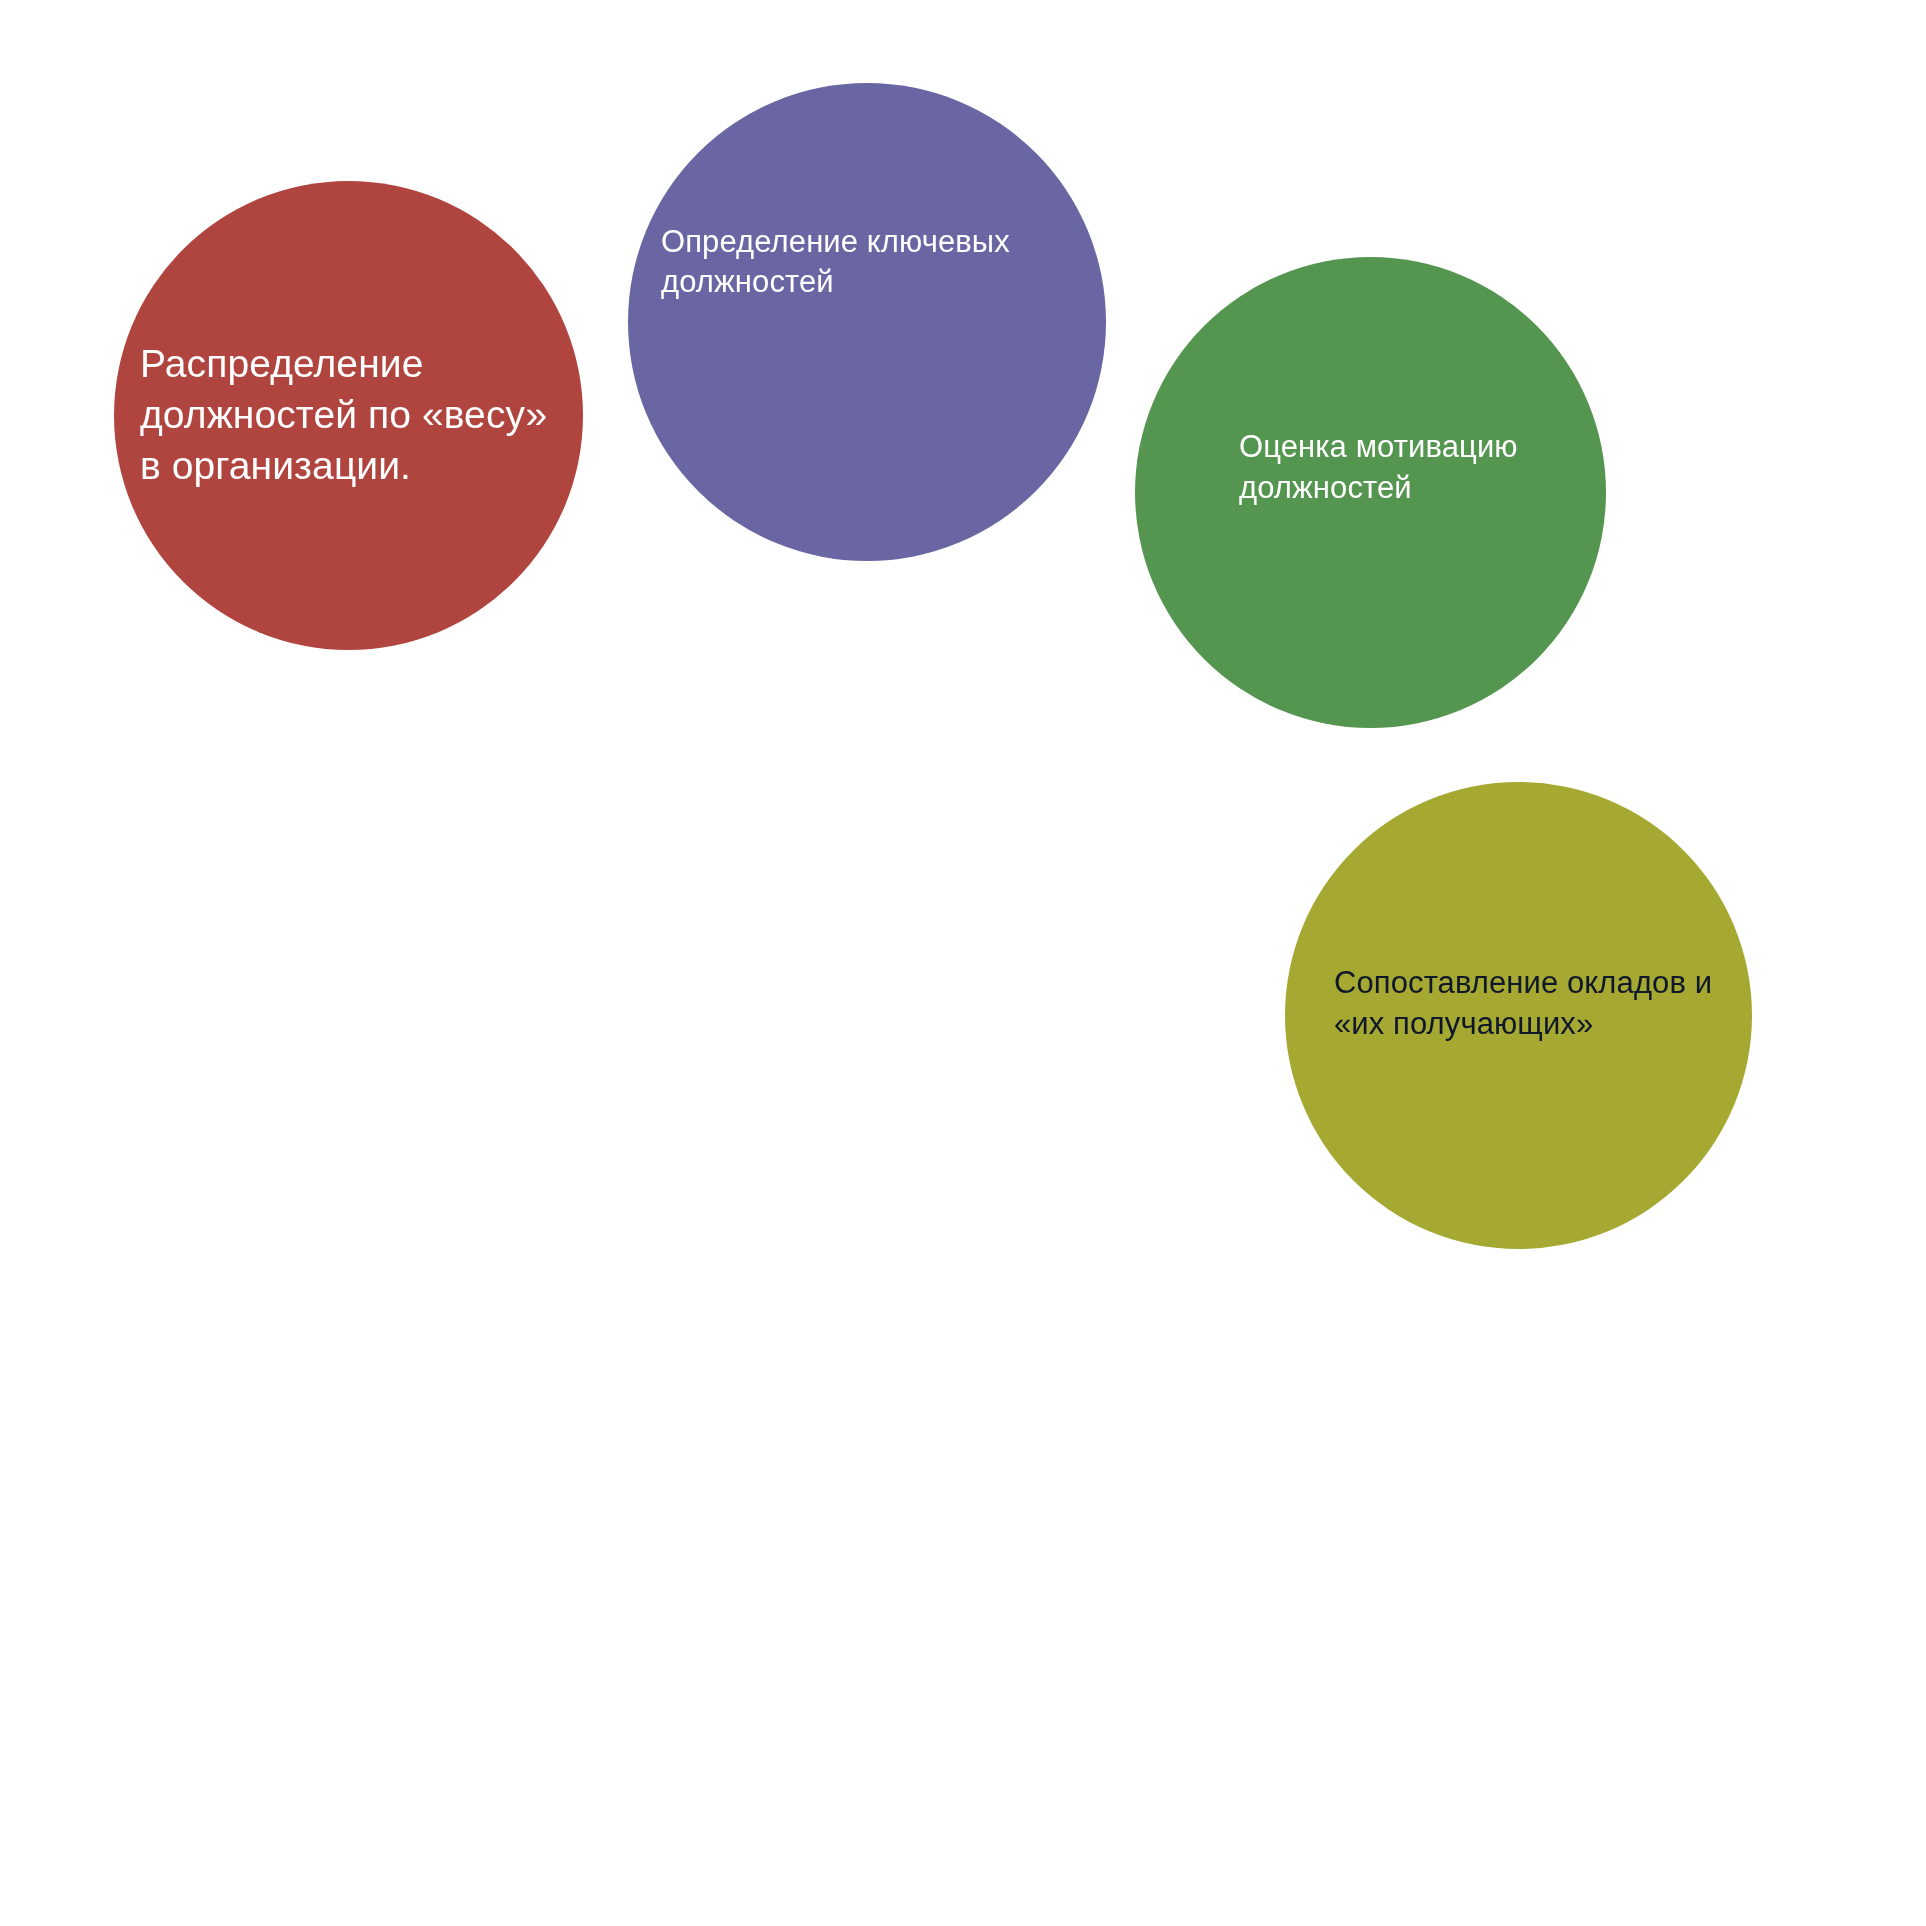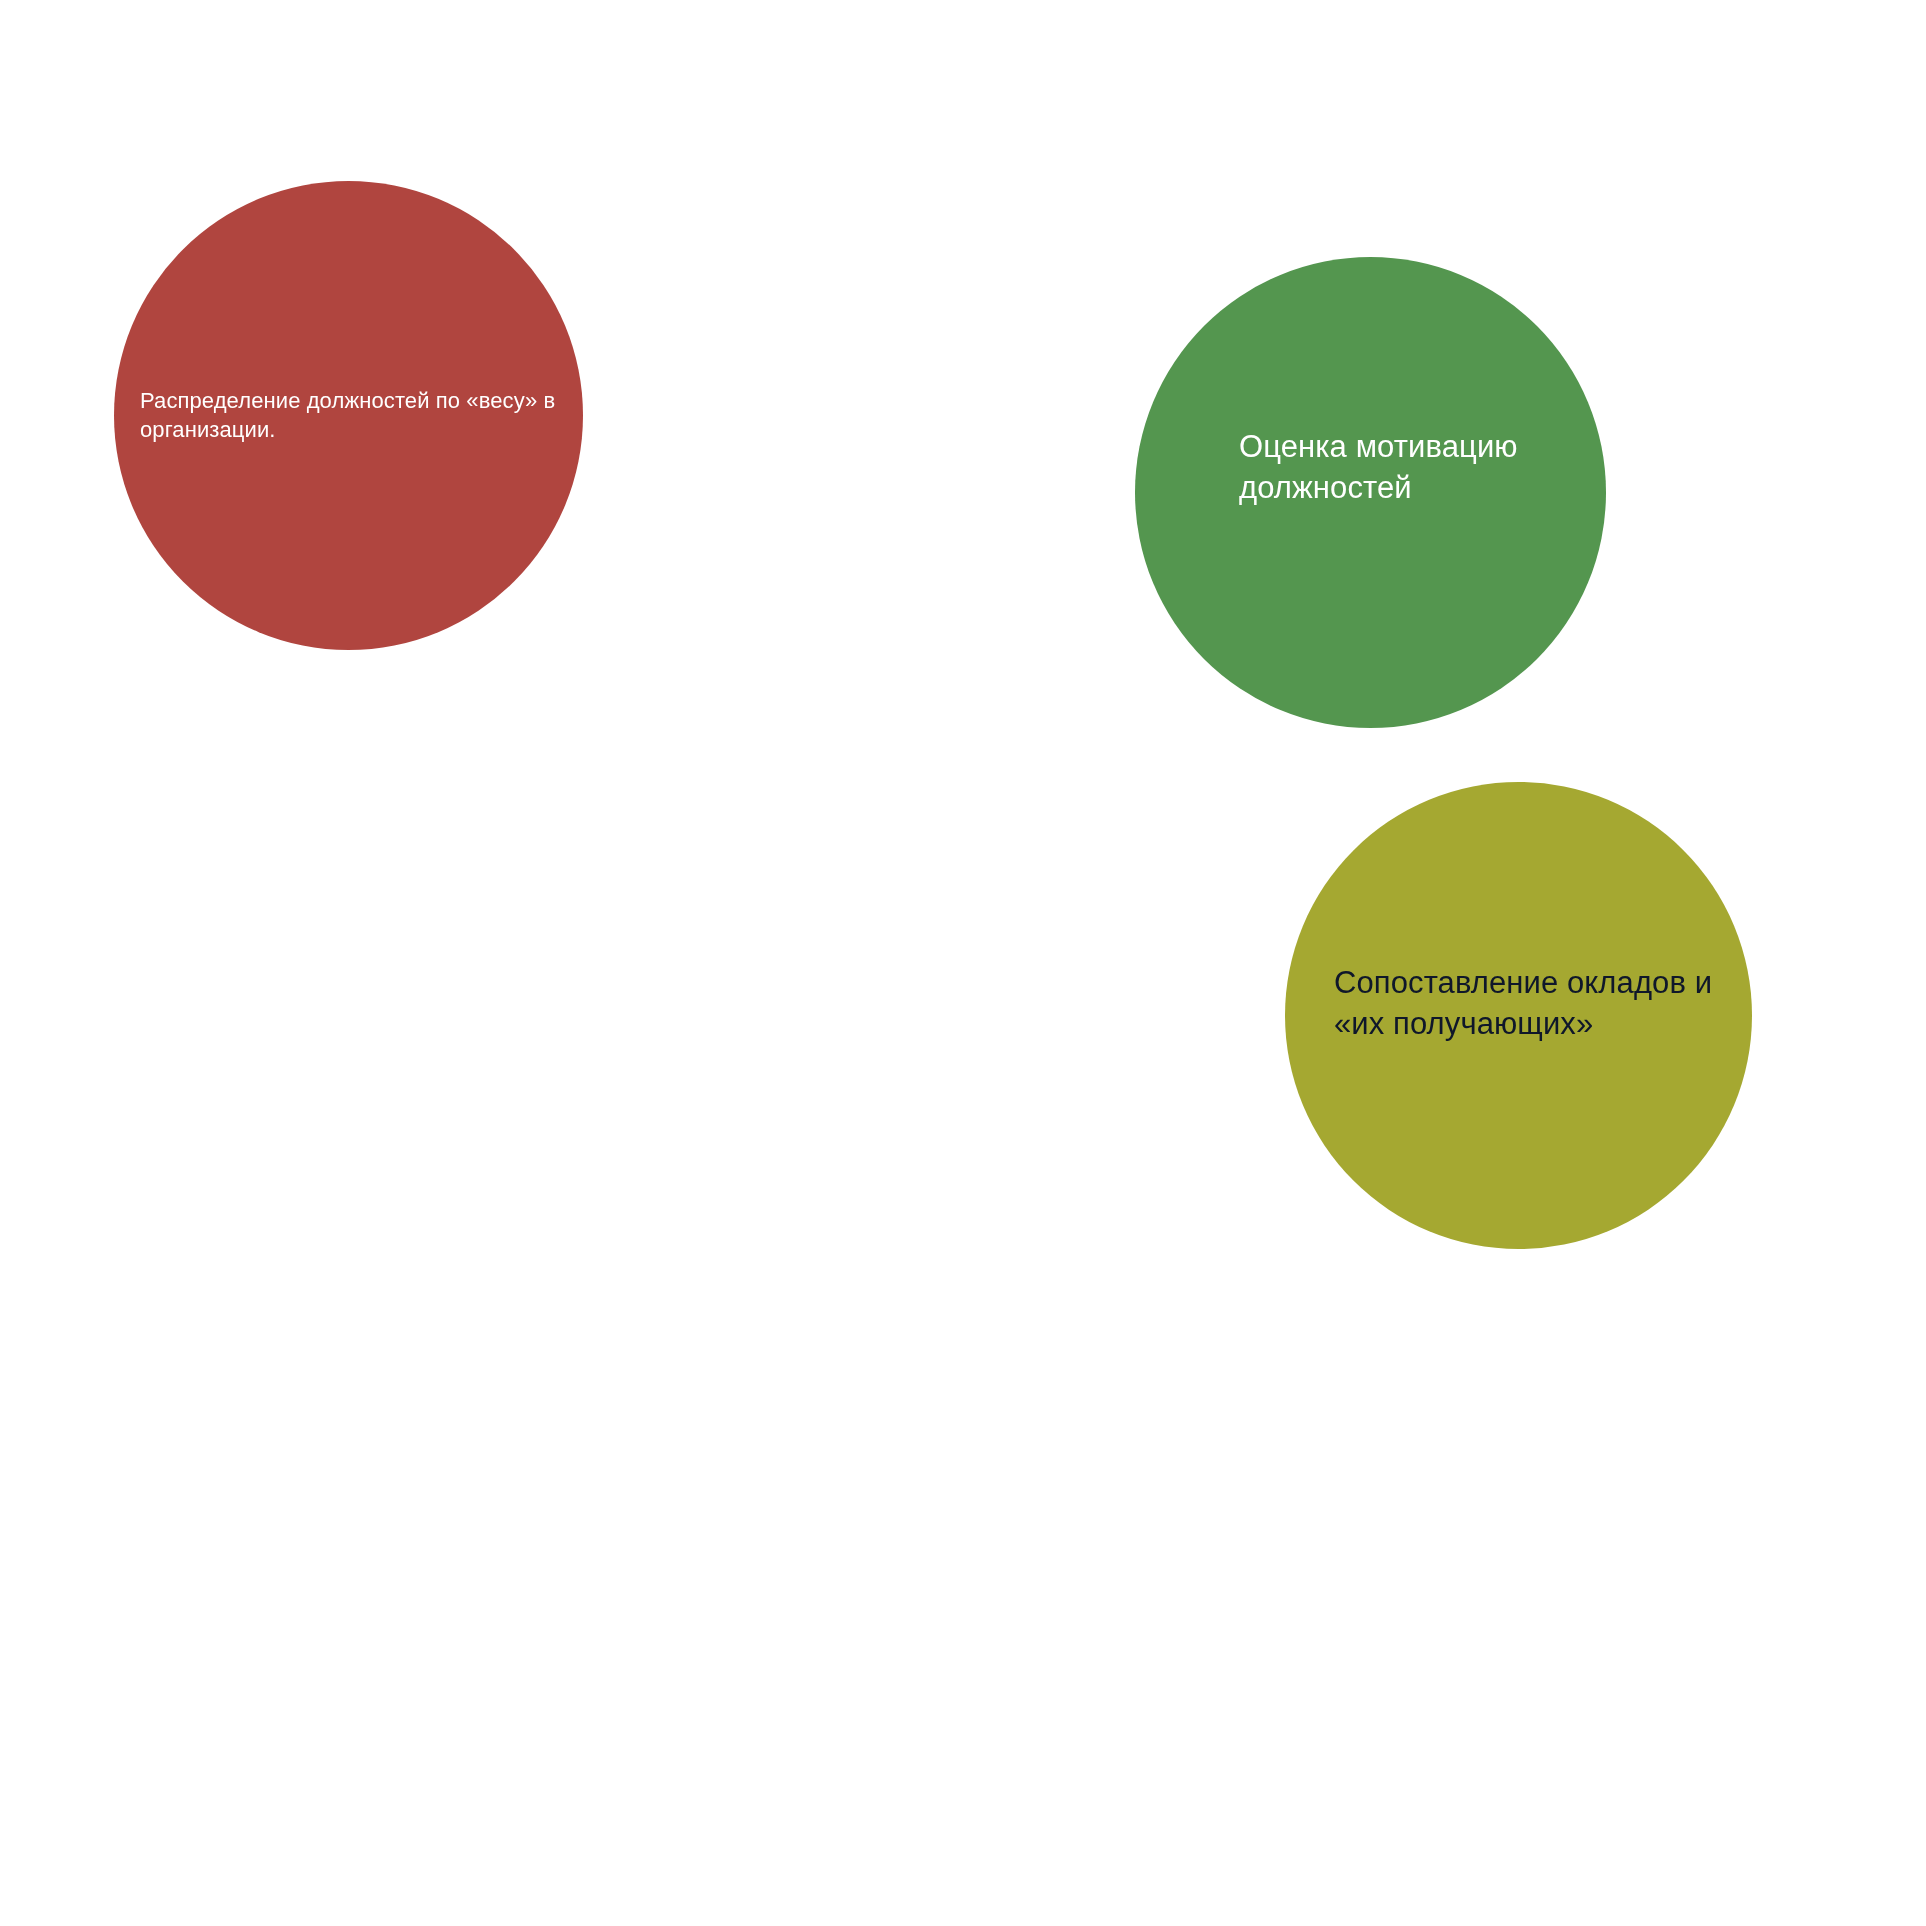--- a/index.html
+++ b/index.html
@@ -35,21 +35,21 @@
     text-align: left;
     letter-spacing: 0.1px;
   }
 
   
   #bubble-0 {  
     left: 114px;  top: 181px;
     width: 469px; height: 469px;
   }
   #bubble-0 .bubble-text {
-    font-size: 22px;
+    font-size: 39px;
     padding-left: 26px;
     padding-right: 16.5px;
     width: 100%;
     box-sizing: border-box;
   }
 
   #bubble-1 {  
     left: 628px; top: 83px;
     width: 478px; height: 478px;
   }
@@ -108,20 +108,23 @@
 </style>
 </head>
 <body style="background: rgb(255, 255, 255);">
 
 <div id="canvas" style="background: rgb(255, 255, 255);">
 
   <div class="bubble" id="bubble-0" style="background-color: rgb(176, 69, 63);">
     <span class="bubble-text" style="color: rgb(255, 255, 255);">Распределение должностей по «весу» в организации.</span>
   </div>
 
+  <div class="bubble" id="bubble-1" style="background-color: rgb(106, 102, 163);">
+    <span class="bubble-text" style="color: rgb(255, 255, 255);">Определение ключевых должностей</span>
+  </div>
 
   <div class="bubble" id="bubble-2" style="background-color: rgb(84, 150, 79);">
     <span class="bubble-text" style="color: rgb(255, 255, 255);">Оценка мотивацию должностей</span>
   </div>
 
   <div class="bubble" id="bubble-3" style="background-color: rgb(165, 168, 49);">
     <span class="bubble-text" style="color: #0f172a;">Сопоставление окладов и «их получающих»</span>
   </div>
 
 

